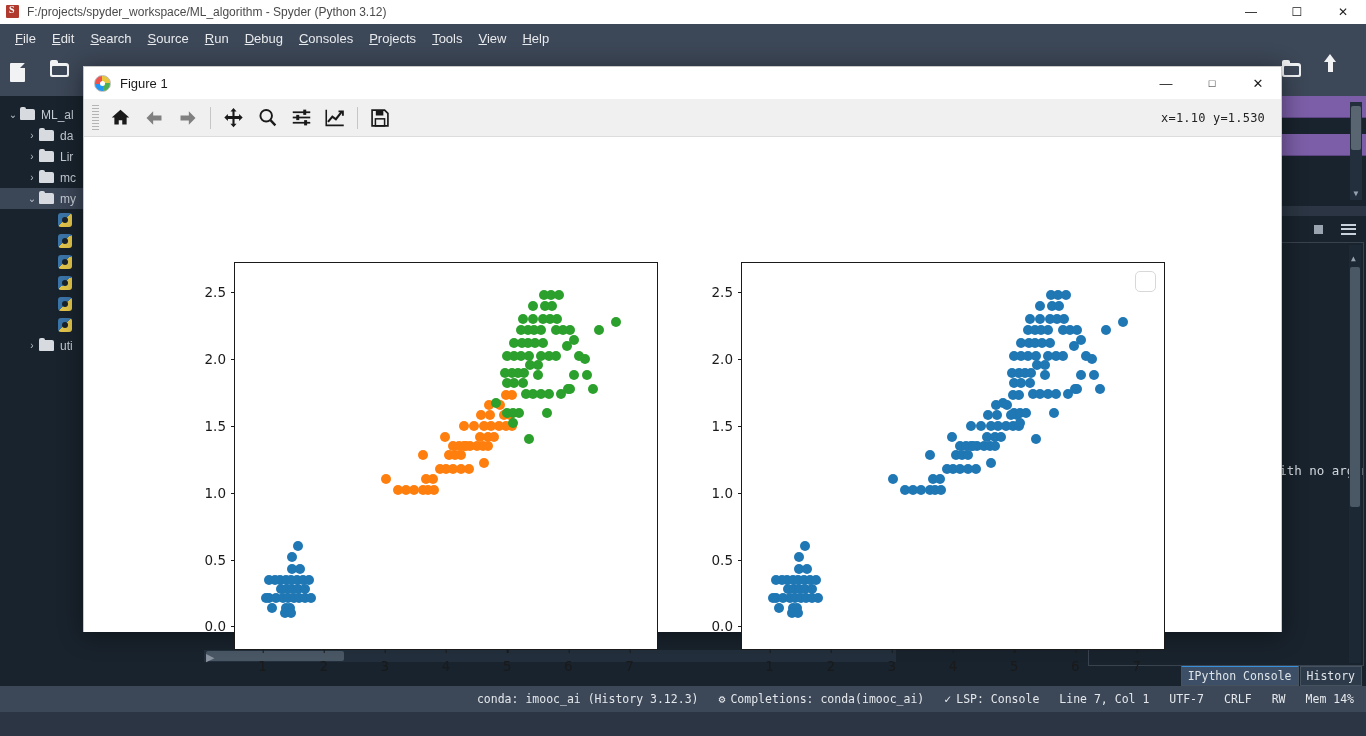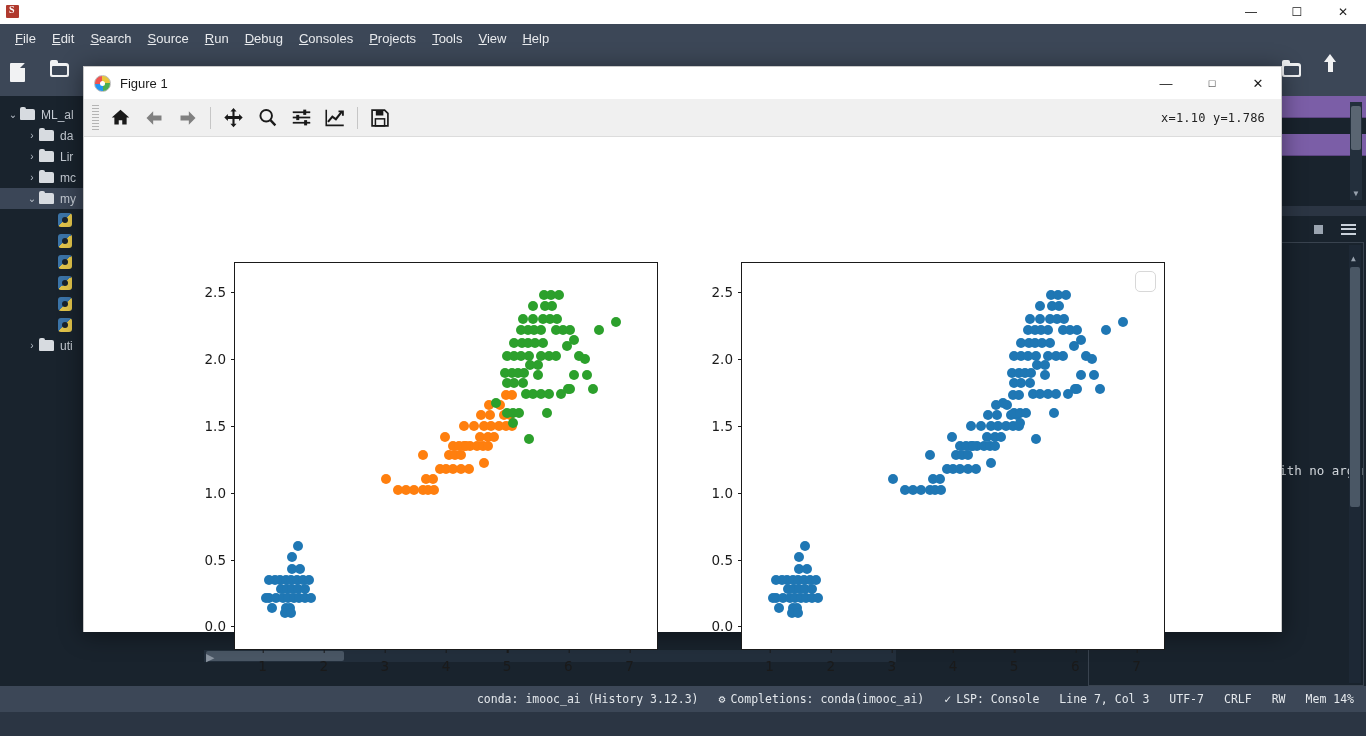--- a/index.html
+++ b/index.html
@@ -207,20 +207,21 @@
     border:1.4px solid #d8d8d8; border-radius:5px; background:#fff;
   }
 </style>
 </head>
 <body>
 
 <div id="spyder">
 
   <div class="sp-titlebar">
     <div class="sp-title-icon"></div>
+    <div class="sp-title-text">F:/projects/spyder_workspace/ML_algorithm - Spyder (Python 3.12)</div>
     <div class="sp-title-btns">
       <div class="sp-title-btn">—</div>
       <div class="sp-title-btn">☐</div>
       <div class="sp-title-btn close">✕</div>
     </div>
   </div>
 
   <div class="sp-menubar" id="menubar">
       <div class="sp-menu-item"><u>F</u>ile</div>
       <div class="sp-menu-item"><u>E</u>dit</div>
@@ -384,34 +385,38 @@
             <div class="cons-line">e that</div>
             <div class="cons-line">nored</div>
           </div>
         <div class="cons-line" style="margin-top:3px">when legend() is called with no argument.</div>
         <div class="cons-line" style="margin-top:12px"><span class="c-green">In [</span><span class="c-num">37</span><span class="c-green">]:</span></div>
         <div class="con-sb">
             <div class="up">▲</div>
             <div class="thumb"></div>
           </div>
       </div>
+      <div class="rp-tabs" id="constabs">
+          <div class="rp-tab active">IPython Console</div>
+          <div class="rp-tab">History</div>
+        </div>
     </div>
   </div>
 
   <div class="sp-status">
     <div class="st-item">conda: imooc_ai (History 3.12.3)</div>
     <div class="st-item">
       <span>⚙</span>
       <span>Completions: conda(imooc_ai)</span>
     </div>
     <div class="st-item">
       <span>✓</span>
       <span>LSP: Console</span>
     </div>
-    <div class="st-item">Line 7, Col 3</div>
+    <div class="st-item">Line 7, Col 1</div>
     <div class="st-item">UTF-7</div>
     <div class="st-item">CRLF</div>
     <div class="st-item">RW</div>
     <div class="st-item">Mem 14%</div>
   </div>
 
   <div class="sp-taskbar"></div>
 </div>
 
 <div id="figwin">
@@ -479,21 +484,21 @@
     </div>
     <div class="msep"></div>
     <div class="mtool">
       <svg width="20" height="20" viewBox="0 0 24 24">
         <path d="M2.5 2.5 h15 L21.5 6.5 v15 h-19 Z" fill="none" stroke="#1a1a1a" stroke-width="2"></path>
         <rect x="7" y="3" width="9" height="6" fill="#1a1a1a"></rect>
         <rect x="6.5" y="13" width="11" height="8.5" fill="none" stroke="#1a1a1a" stroke-width="1.8"></rect>
       </svg>
     </div>
 
-    <div class="fig-coords">x=1.10  y=1.786</div>
+    <div class="fig-coords">x=1.10  y=1.530</div>
   </div>
 
   <div class="fig-canvas">
 
     <div class="axes" id="axes-left" style="left:150px; top:125px; width:424px; height:388px;">
         <div class="tick-y" style="top: 363.294px;">0.0</div>
         <div class="tick-y" style="top: 296.512px;">0.5</div>
         <div class="tick-y" style="top: 229.73px;">1.0</div>
         <div class="tick-y" style="top: 162.948px;">1.5</div>
         <div class="tick-y" style="top: 96.1661px;">2.0</div>

